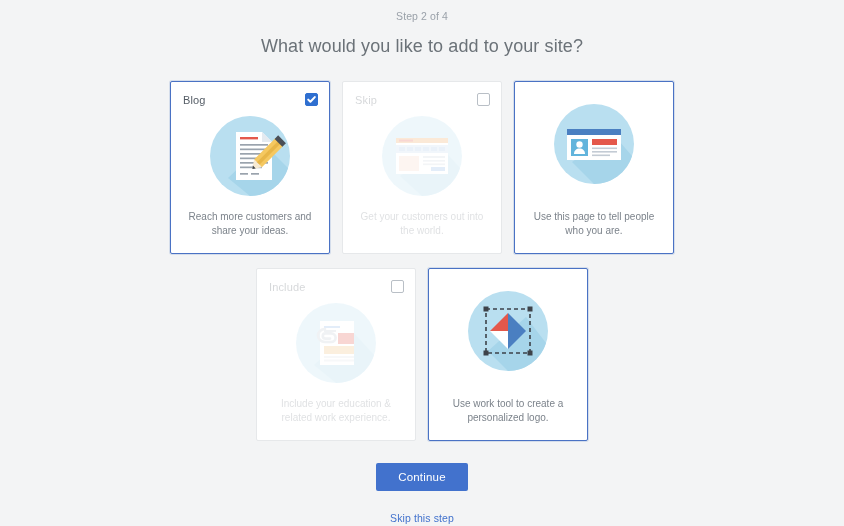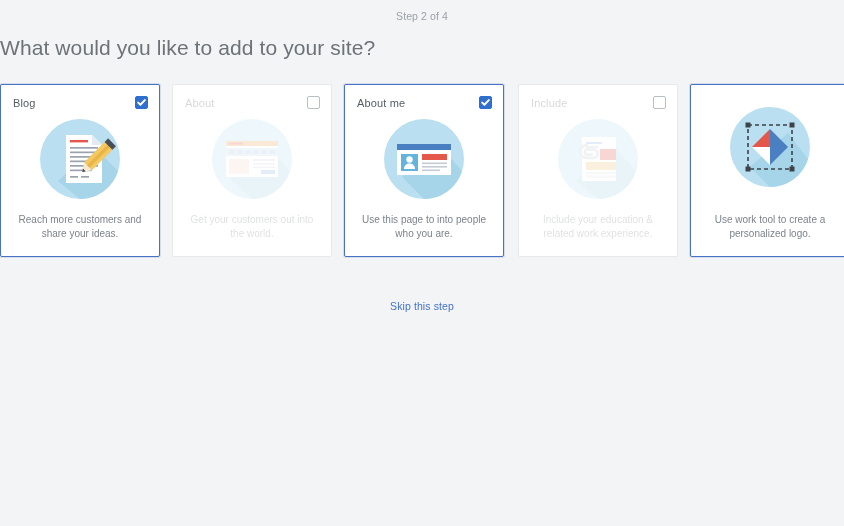--- a/index.html
+++ b/index.html
@@ -20,32 +20,33 @@
 
   
   .step-label {
     text-align: center;
     font-size: 10.5px;
     color: #9aa1a9;
     letter-spacing: .1px;
     padding-top: 10px;
   }
   .page-title {
-    text-align: left;
-    font-size: 21px;
+    text-align: center;
+    font-size: 18px;
     font-weight: 400;
     color: #6b7278;
     margin-top: 14px;
     letter-spacing: .1px;
   }
 
   
   .grid {
     margin-top: 24px;
     display: flex;
+    flex-direction: column;
     align-items: center;
     gap: 14px;
   }
   .row {
     display: flex;
     justify-content: center;
     gap: 12px;
   }
   .card {
     position: relative;
@@ -192,21 +193,21 @@
               <path d="M52 54h11l-5.5 8z" fill="#f7ead2"></path>
               <path d="M55.5 59.2h4l-2 2.8z" fill="#3d4249"></path>
             </g>
           </svg>
         </div>
         <div class="card-desc">Reach more customers and share your ideas.</div>
       </div>
 
       <div class="card dim">
         <div class="card-head">
-          <span class="card-title">About</span>
+          <span class="card-title">Skip</span>
           <span class="chk">
             <svg width="11" height="11" viewBox="0 0 11 11">
                 <path class="tick" d="M2.2 5.6 L4.4 7.8 L8.8 3.1"></path>
               </svg>
           </span>
         </div>
         <div class="card-icon">
           <svg width="88" height="88" viewBox="0 0 88 88">
             <circle cx="44" cy="44" r="40" fill="#b9dff0"></circle>
             <path d="M44 84a40 40 0 0 0 38-28L62 34 22 64z" fill="#a6d5ea"></path>
@@ -228,46 +229,38 @@
               <rect x="45" y="48" width="22" height="1.6"></rect>
               <rect x="45" y="51.5" width="22" height="1.6"></rect>
             </g>
             <rect x="53" y="55" width="14" height="4" fill="#8fb6e8"></rect>
           </svg>
         </div>
         <div class="card-desc">Get your customers out into the world.</div>
       </div>
 
       <div class="card selected">
-        <div class="card-head">
-          <span class="card-title">About me</span>
-          <span class="chk on">
-            <svg width="11" height="11" viewBox="0 0 11 11">
-                <path class="tick" d="M2.2 5.6 L4.4 7.8 L8.8 3.1"></path>
-              </svg>
-          </span>
-        </div>
         <div class="card-icon">
           <svg width="88" height="88" viewBox="0 0 88 88">
             <circle cx="44" cy="44" r="40" fill="#b9dff0"></circle>
             <path d="M44 84a40 40 0 0 0 38-28L63 34 22 62z" fill="#a6d5ea"></path>
             <rect x="17" y="29" width="54" height="31" fill="#ffffff"></rect>
             <rect x="17" y="29" width="54" height="6" fill="#4a7fc1"></rect>
             <rect x="21" y="39" width="17" height="17" fill="#62b4dc"></rect>
             <circle cx="29.5" cy="44.5" r="3.2" fill="#ffffff"></circle>
             <path d="M24 54c0-3.4 2.5-5.4 5.5-5.4S35 50.6 35 54z" fill="#ffffff"></path>
             <rect x="42" y="39" width="25" height="6" fill="#e4584b"></rect>
             <g fill="#c3cbd4">
               <rect x="42" y="47.5" width="25" height="1.6"></rect>
               <rect x="42" y="51" width="25" height="1.6"></rect>
               <rect x="42" y="54.5" width="18" height="1.6"></rect>
             </g>
           </svg>
         </div>
-        <div class="card-desc">Use this page to into people who you are.</div>
+        <div class="card-desc">Use this page to tell people who you are.</div>
       </div>
     </div>
 
     <div class="row">
 
       <div class="card dim">
         <div class="card-head">
           <span class="card-title">Include</span>
           <span class="chk">
             <svg width="11" height="11" viewBox="0 0 11 11">
@@ -310,16 +303,17 @@
             <path d="M44 26 L26 44 L44 44 Z" fill="#e4584b"></path>
             <path d="M26 44 L44 62 L44 44 Z" fill="#ffffff"></path>
           </svg>
         </div>
         <div class="card-desc">Use work tool to create a personalized logo.</div>
       </div>
     </div>
   </div>
 
   <div class="footer">
+    <button class="btn-continue">Continue</button>
     <a class="skip-link">Skip this step</a>
   </div>
 
 </div>
 
 </body></html>

